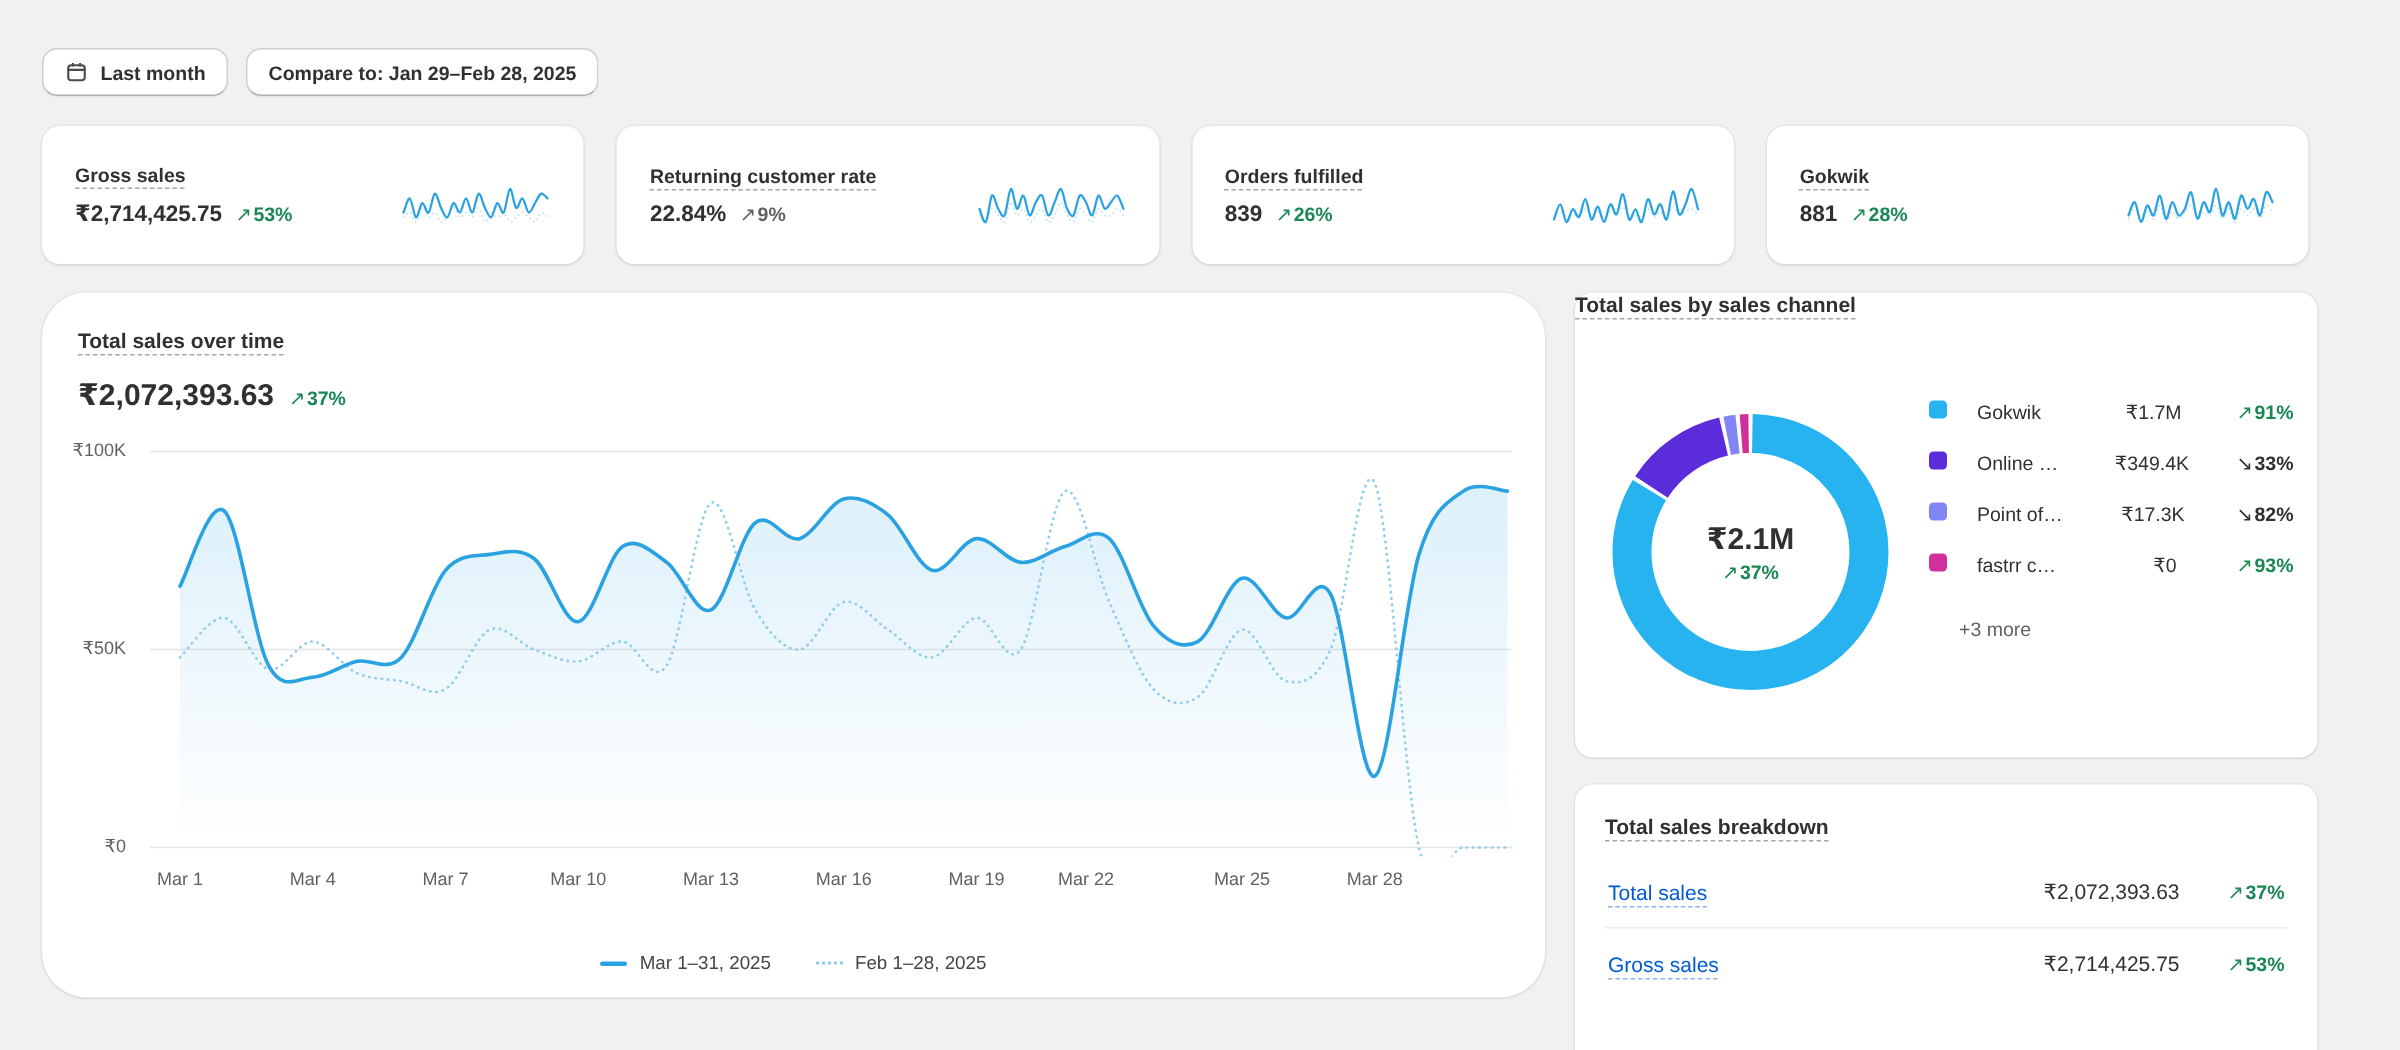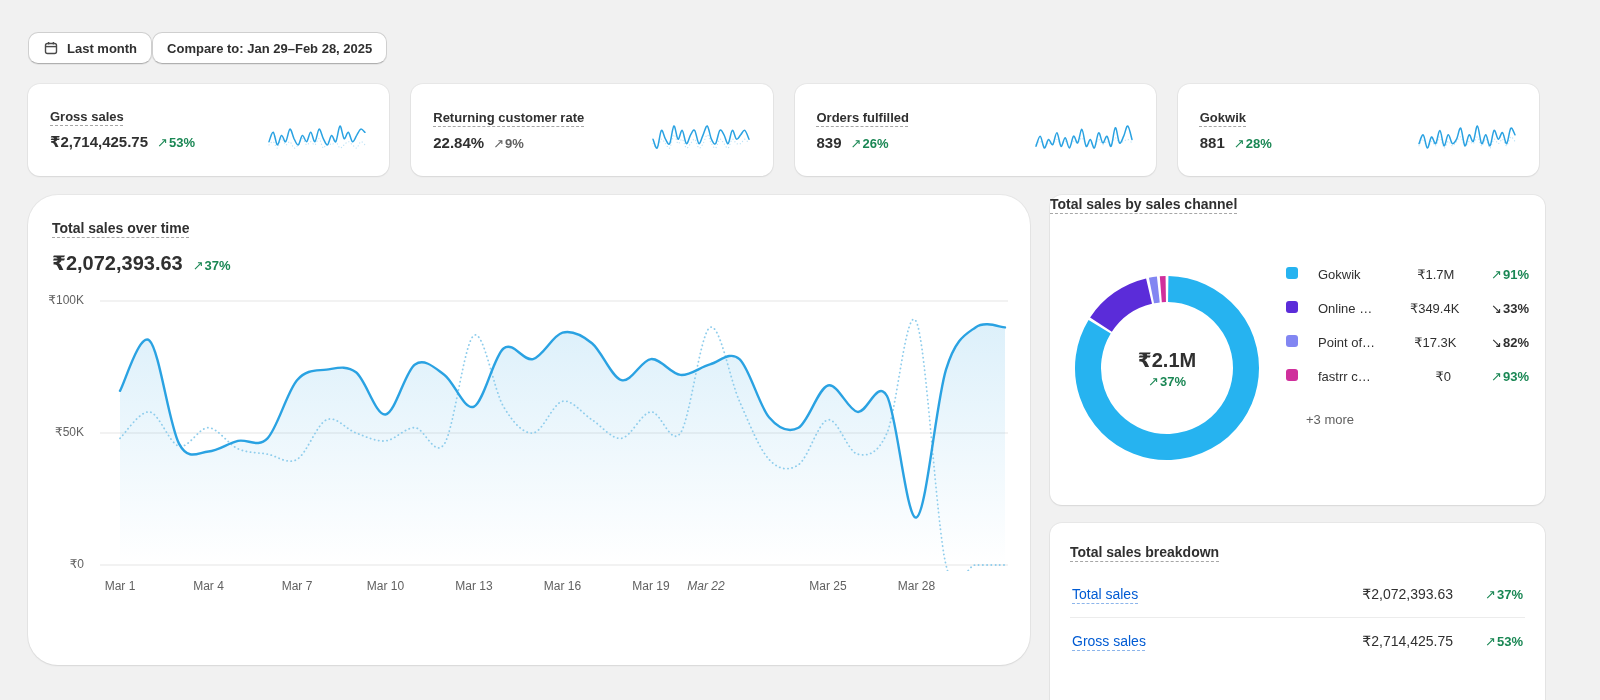--- a/index.html
+++ b/index.html
@@ -5,21 +5,21 @@
   :root{
     --bg:#f1f1f1; --card:#ffffff; --text:#303030; --subdued:#616161;
     --green:#1a8754; --link:#005bd3; --chart-blue:#2aa2e2; --chart-blue-light:#8fcdec;
     --border:#e3e3e3;
   }
   *{box-sizing:border-box; margin:0; padding:0;}
   body{font-family:"Liberation Sans","DejaVu Sans",sans-serif; background:var(--bg); color:var(--text);}
   .page{position:relative; width:1600px; height:700px; overflow:hidden; background:var(--bg);}
 
   
-  .toolbar{position:absolute; left:28px; top:32px; display:flex; }
+  .toolbar{position:absolute; left:28px; top:32px; display:flex; gap:12px;}
   .btn{display:flex; align-items:center; gap:8px; height:32px; padding:0 14px;
        background:#fff; border:1px solid #cfcfcf; border-bottom-color:#b0b0b0; border-radius:10px;
        font-family:inherit; font-size:13px; font-weight:600; color:var(--text); cursor:pointer;
        box-shadow:0 1px 0 rgba(0,0,0,0.05);}
   .btn svg{display:block;}
 
   
   .card{background:var(--card); border-radius:12px;
         box-shadow:0 0 0 1px rgba(0,0,0,0.04), 0 1px 2px rgba(0,0,0,0.07);}
 
@@ -185,25 +185,35 @@
         </svg>
 
       <div class="xlabs">
         <span style="left:28px;">Mar 1</span>
         <span style="left:116.5px;">Mar 4</span>
         <span style="left:205px;">Mar 7</span>
         <span style="left:293.5px;">Mar 10</span>
         <span style="left:382px;">Mar 13</span>
         <span style="left:470.5px;">Mar 16</span>
         <span style="left:559px;">Mar 19</span>
-        <span style="left:614px;font-style:italic;">Mar 22</span>
+        <span style="left:632px;">Mar 22</span>
         <span style="left:736px;">Mar 25</span>
         <span style="left:824.5px;">Mar 28</span>
       </div>
 
+      <div class="legend">
+        <div class="legend-item">
+          <span class="line-sample"></span>
+          <span>Mar 1–31, 2025</span>
+        </div>
+        <div class="legend-item">
+          <span class="dot-sample"></span>
+          <span>Feb 1–28, 2025</span>
+        </div>
+      </div>
     </div>
 
     <div class="right-col">
 
       <div class="card channel-card">
         <span class="card-title">Total sales by sales channel</span>
         <div class="donut-wrap">
           <svg id="donut" width="186" height="186" viewBox="0 0 186 186">
               <path d="M94.24 14.01 A 79 79 0 1 1 25.64 51.72" fill="none" stroke="#26b3f0" stroke-width="26"></path>
               <path d="M26.97 49.63 A 79 79 0 0 1 75.04 16.07" fill="none" stroke="#5b2cd9" stroke-width="26"></path>

